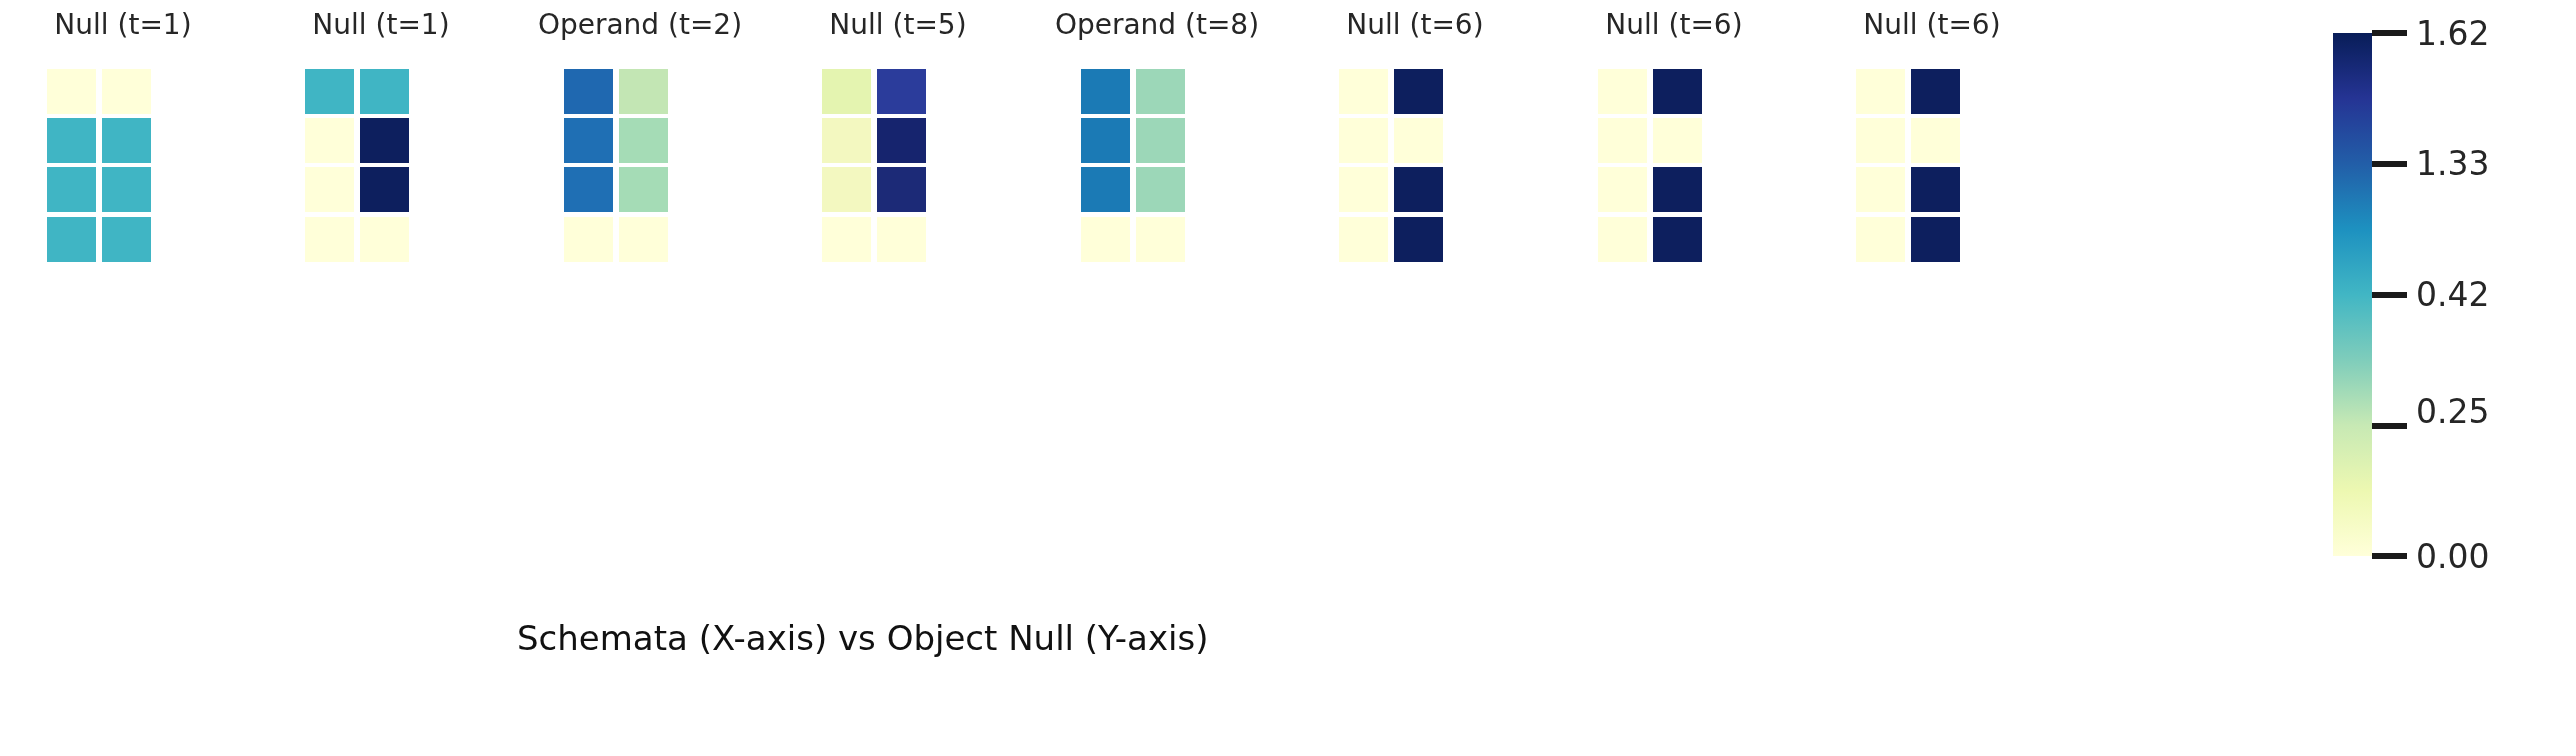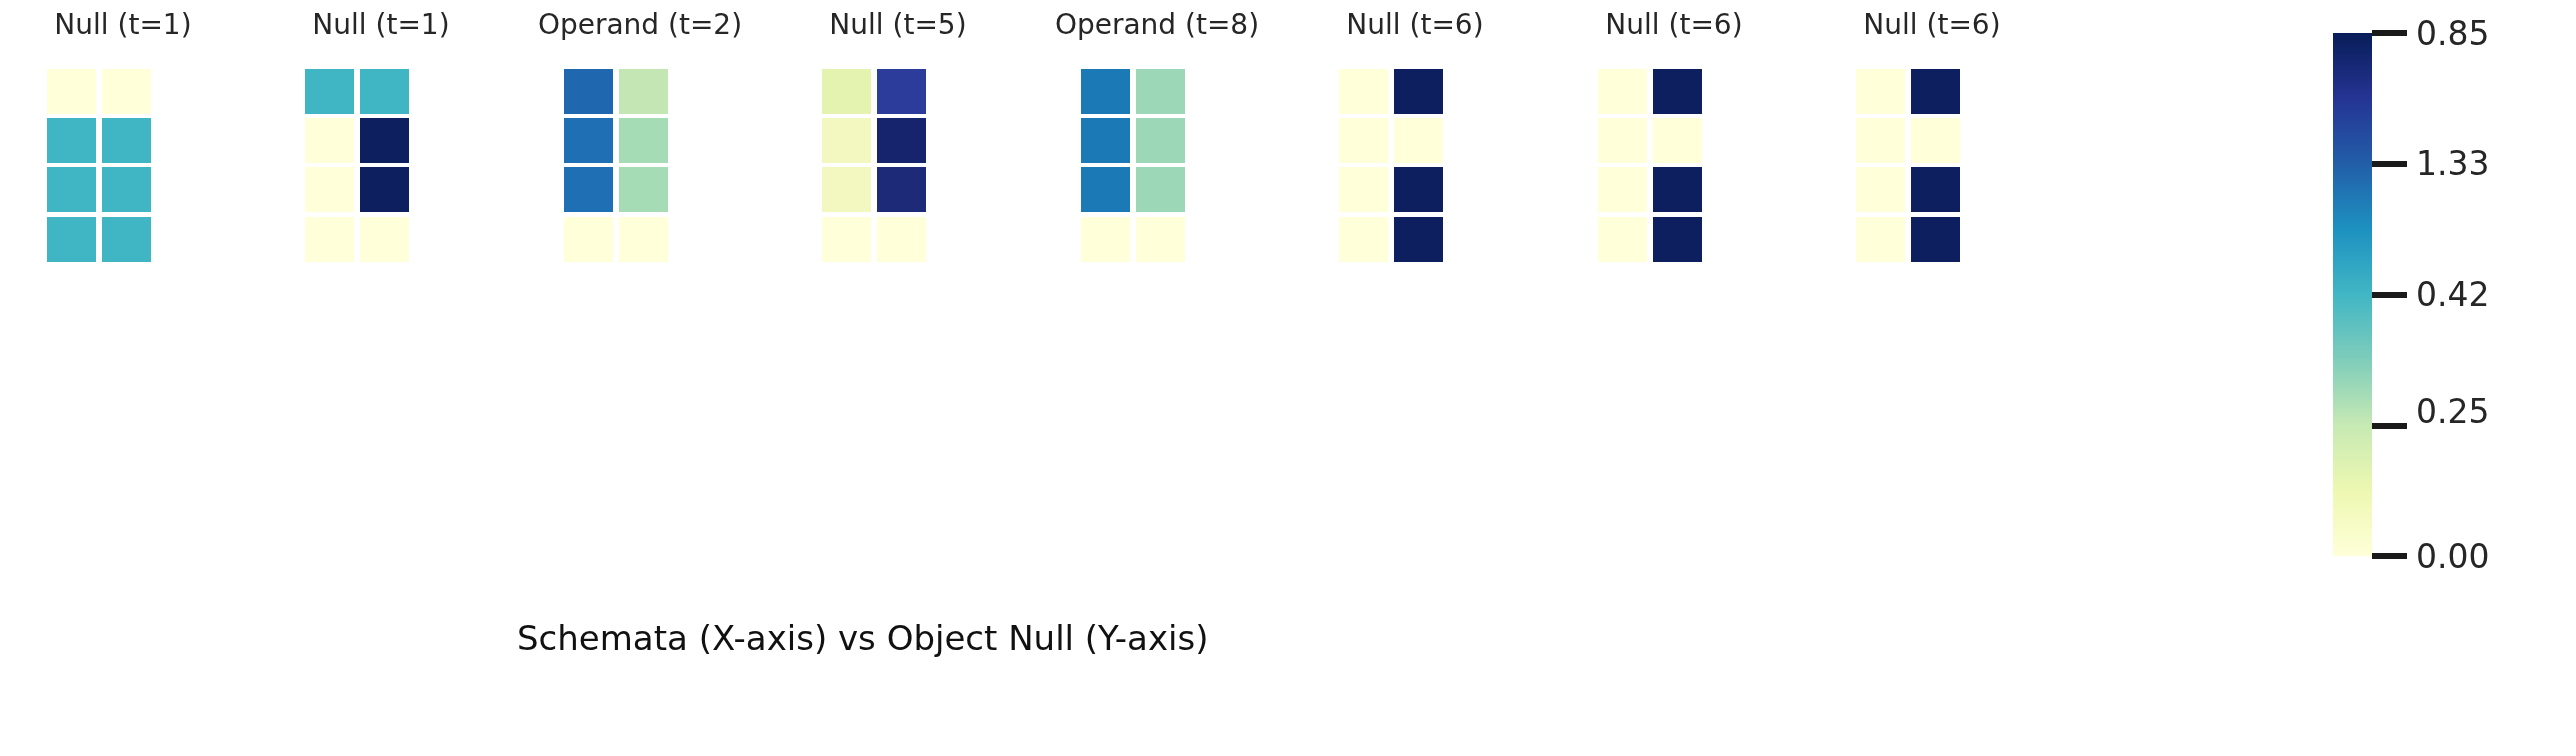--- a/index.html
+++ b/index.html
@@ -221,21 +221,21 @@
           <div class="cell" title="0" style="left: 0px; top: 148px; width: 49px; height: 45px; background: rgb(255, 255, 217);"></div>
           <div class="cell" title="1" style="left: 55px; top: 148px; width: 49px; height: 45px; background: rgb(13, 31, 94);"></div>
         </div>
       </div>
     </div>
 
   <div id="colorbar-wrap">
     <div id="colorbar-gradient"></div>
     <div id="colorbar-ticks">
         <div class="cb-tick" style="top: -2.8px;"></div>
-        <div class="cb-label" style="top: -16.4px;">0.85</div>
+        <div class="cb-label" style="top: -16.4px;">1.62</div>
         <div class="cb-tick" style="top: 128px;"></div>
         <div class="cb-label" style="top: 114px;">1.33</div>
         <div class="cb-tick" style="top: 259px;"></div>
         <div class="cb-label" style="top: 245px;">0.42</div>
         <div class="cb-tick" style="top: 390px;"></div>
         <div class="cb-label" style="top: 362px;">0.25</div>
         <div class="cb-tick" style="top: 520px;"></div>
         <div class="cb-label" style="top: 507px;">0.00</div>
       </div>
   </div>

